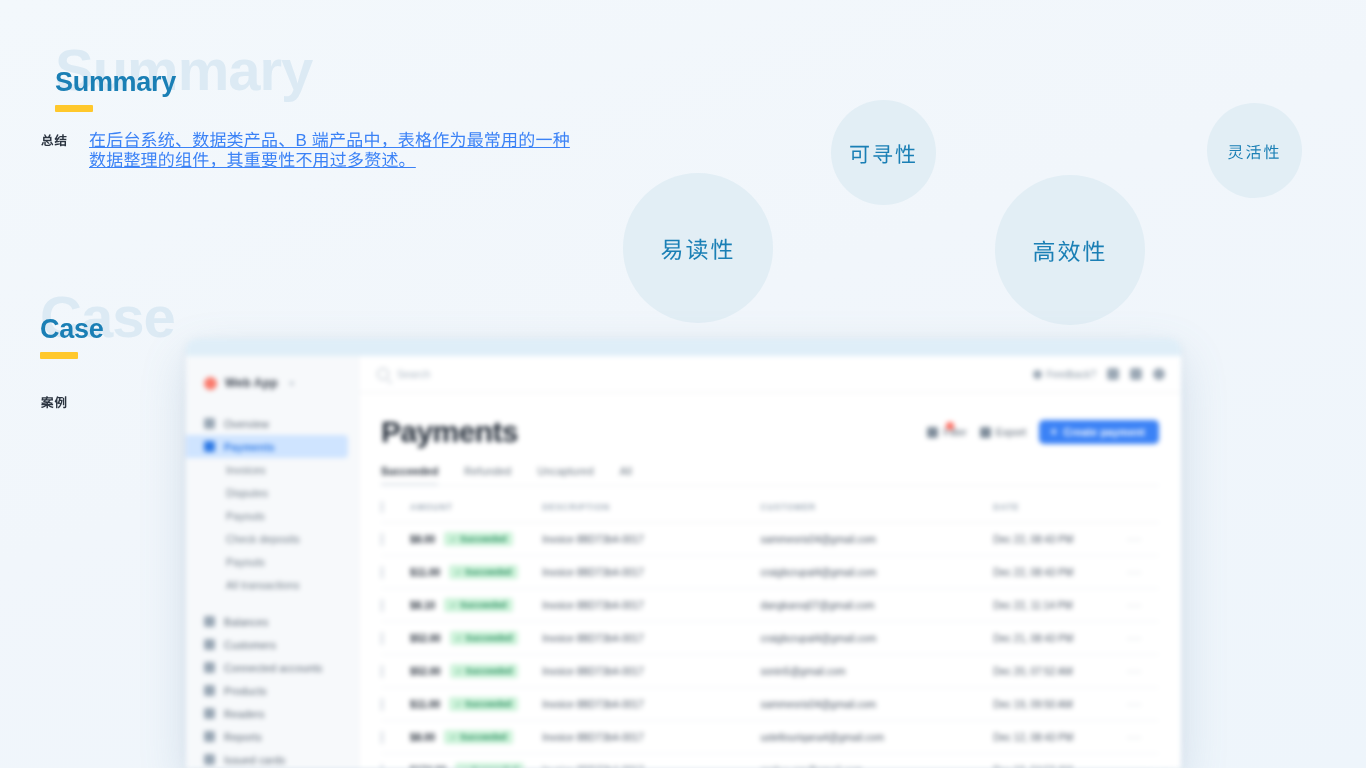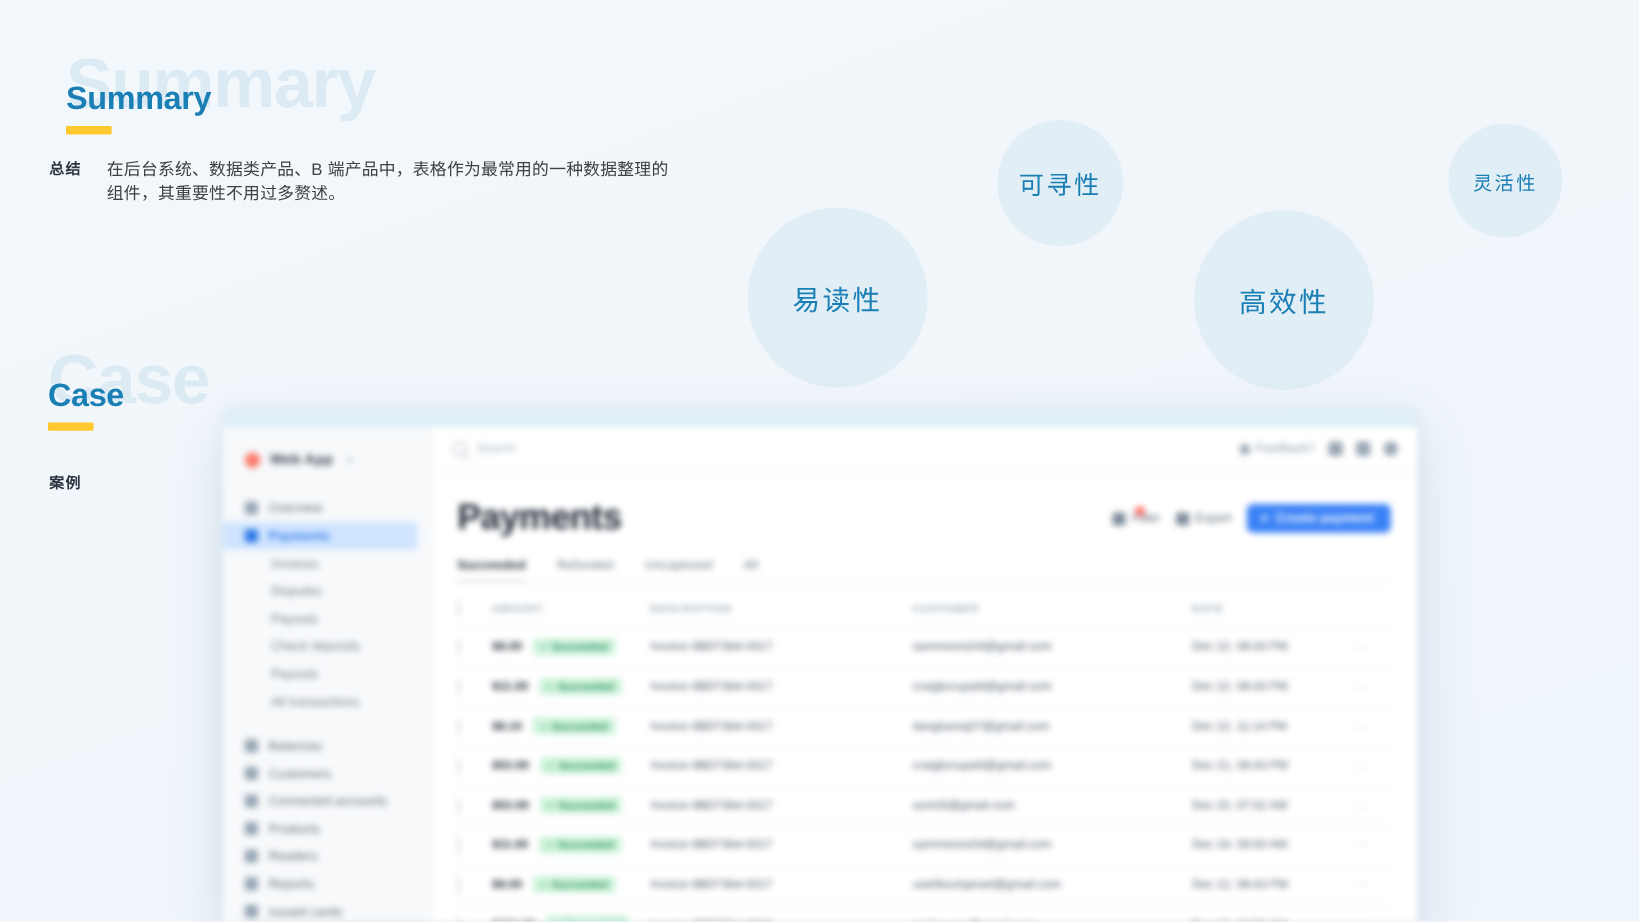--- a/index.html
+++ b/index.html
@@ -104,24 +104,25 @@
     flex: 0 0 auto;
     width: 48px;
     font-size: 12.5px;
     font-weight: bold;
     color: #2b3440;
     line-height: 20px;
     letter-spacing: 1px;
   }
   .sum-text {
     flex: 1 1 auto;
-    font-size: 14px;
-    color: #404040;
+    font-size: 17px;
+    color: #3b82f6;
     line-height: 20px;
     letter-spacing: 0.2px;
+    text-decoration: underline;
   }
   .sum-row.wide .sum-text { width: 470px; }
 
   
   .app-window {
     position: absolute;
     left: 186px;
     top: 339px;
     width: 995px;
     height: 430px;

